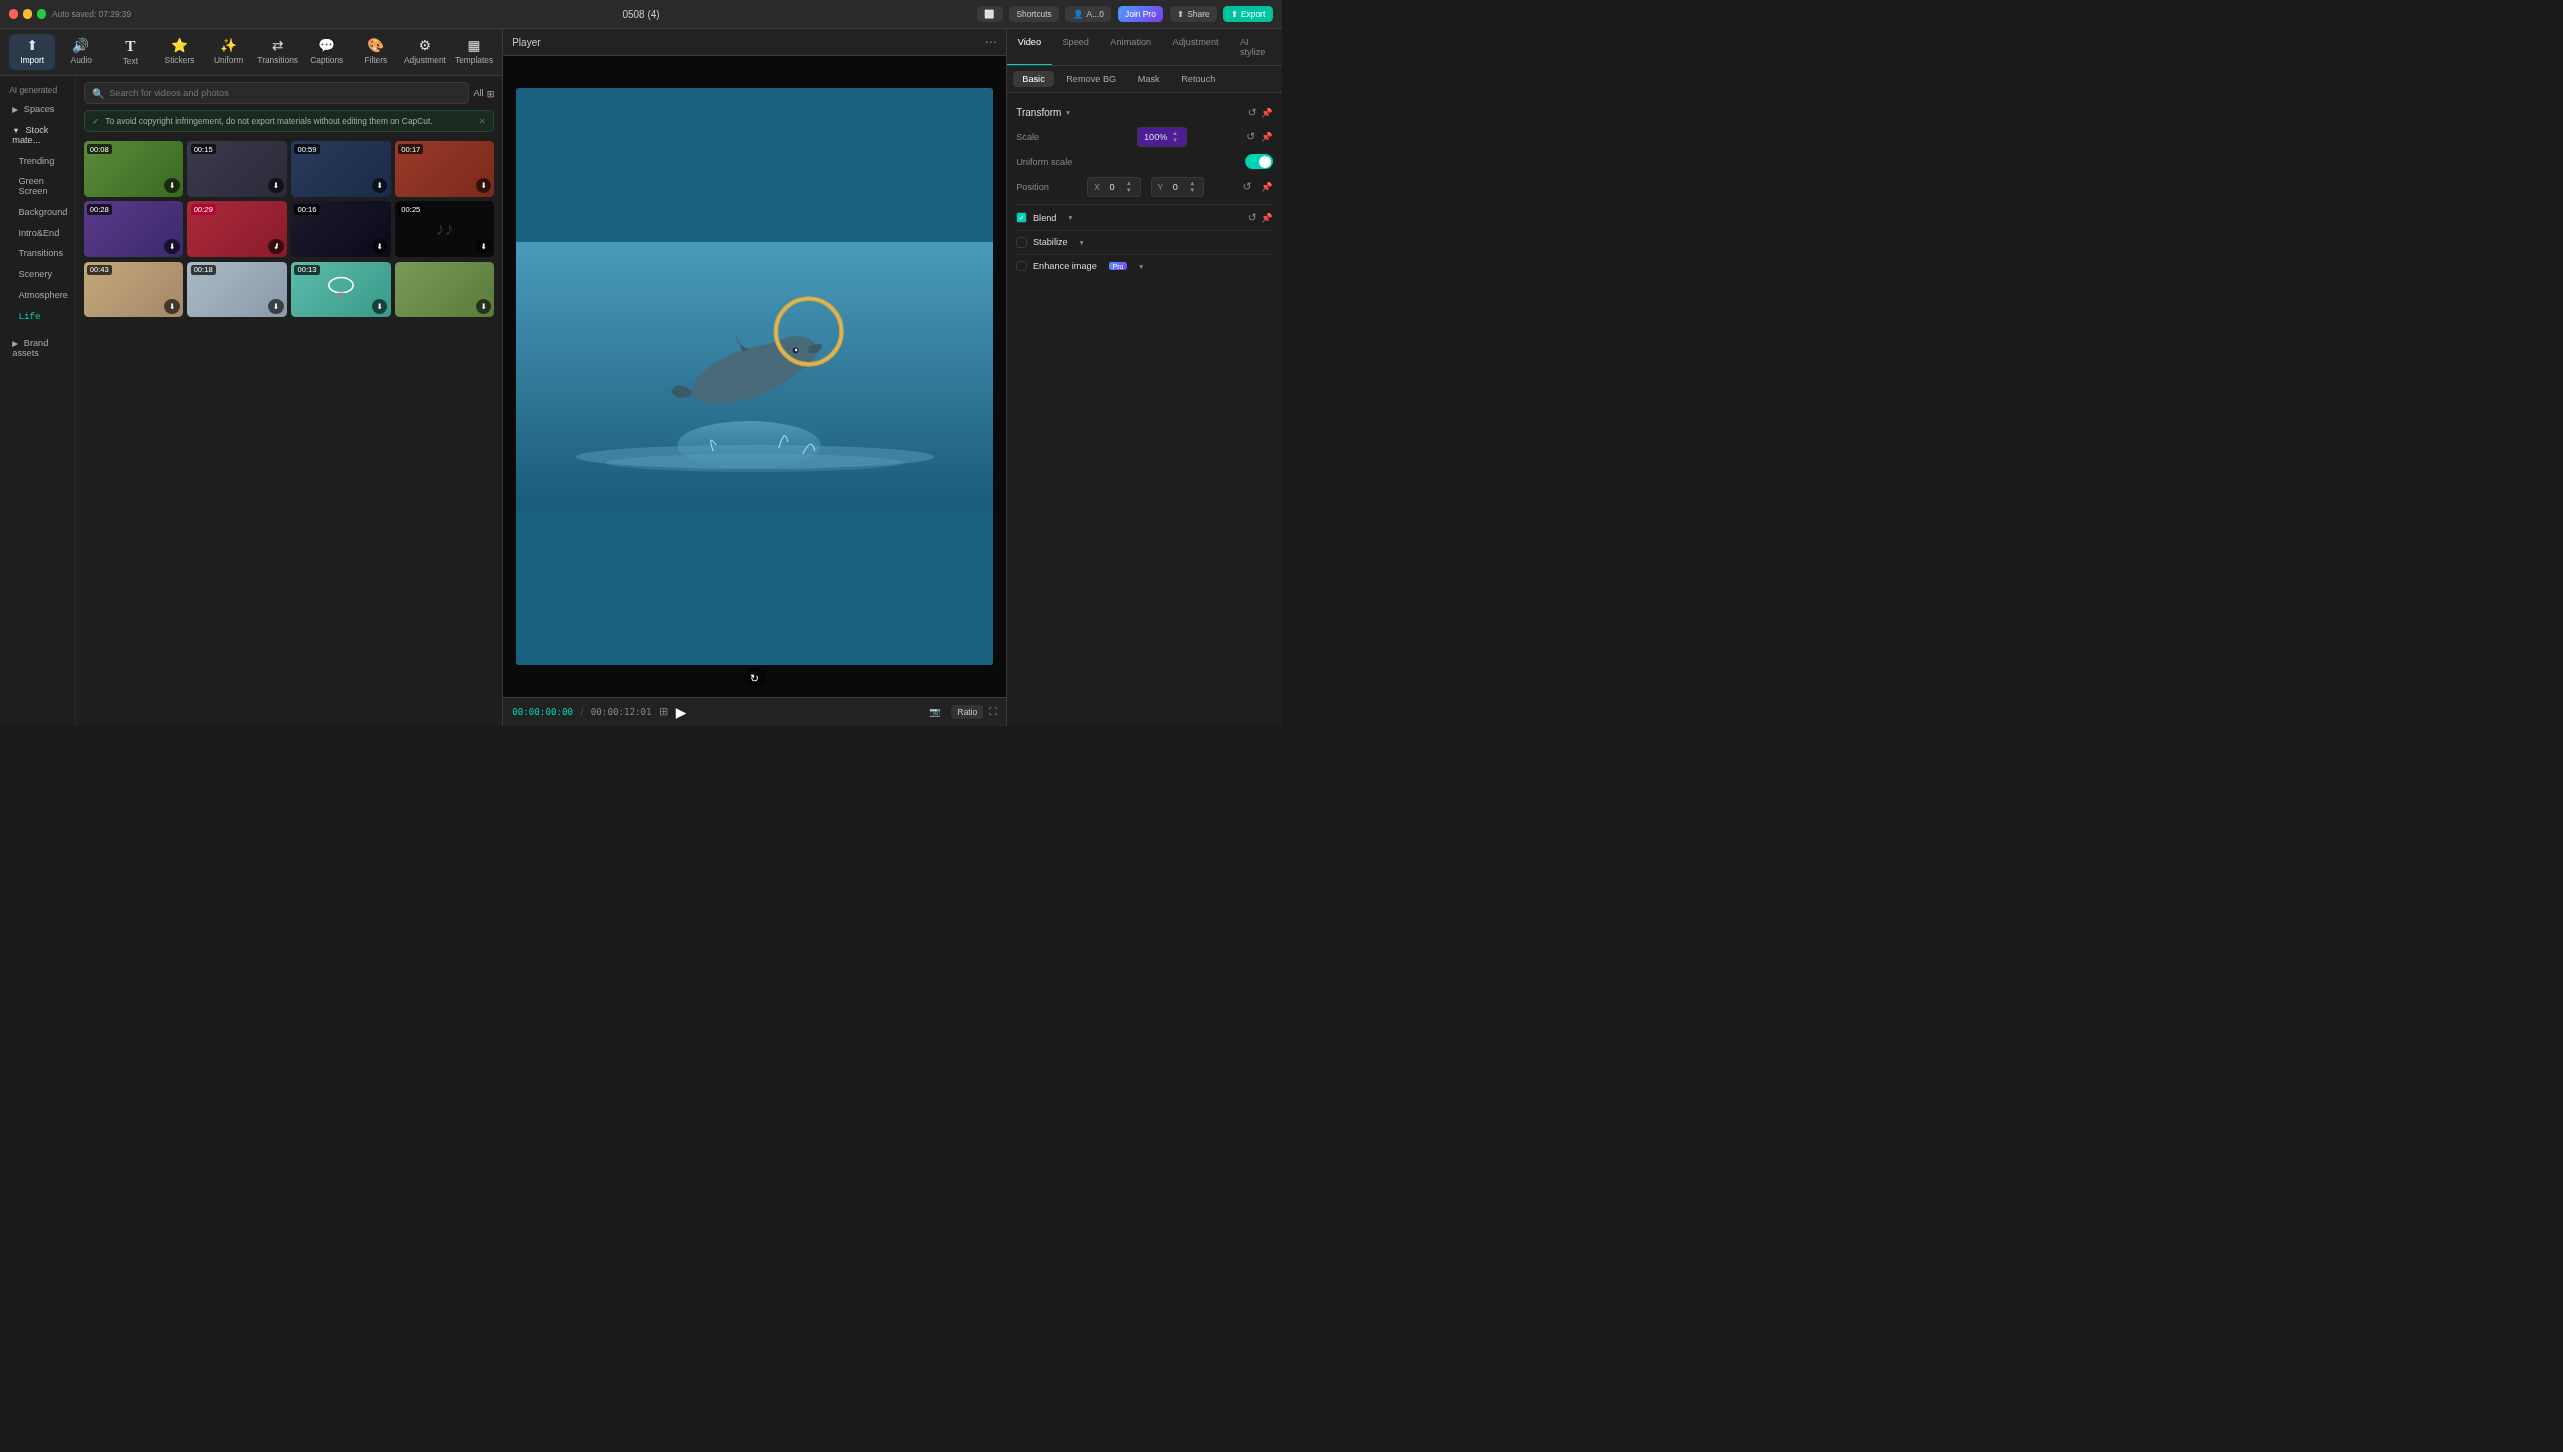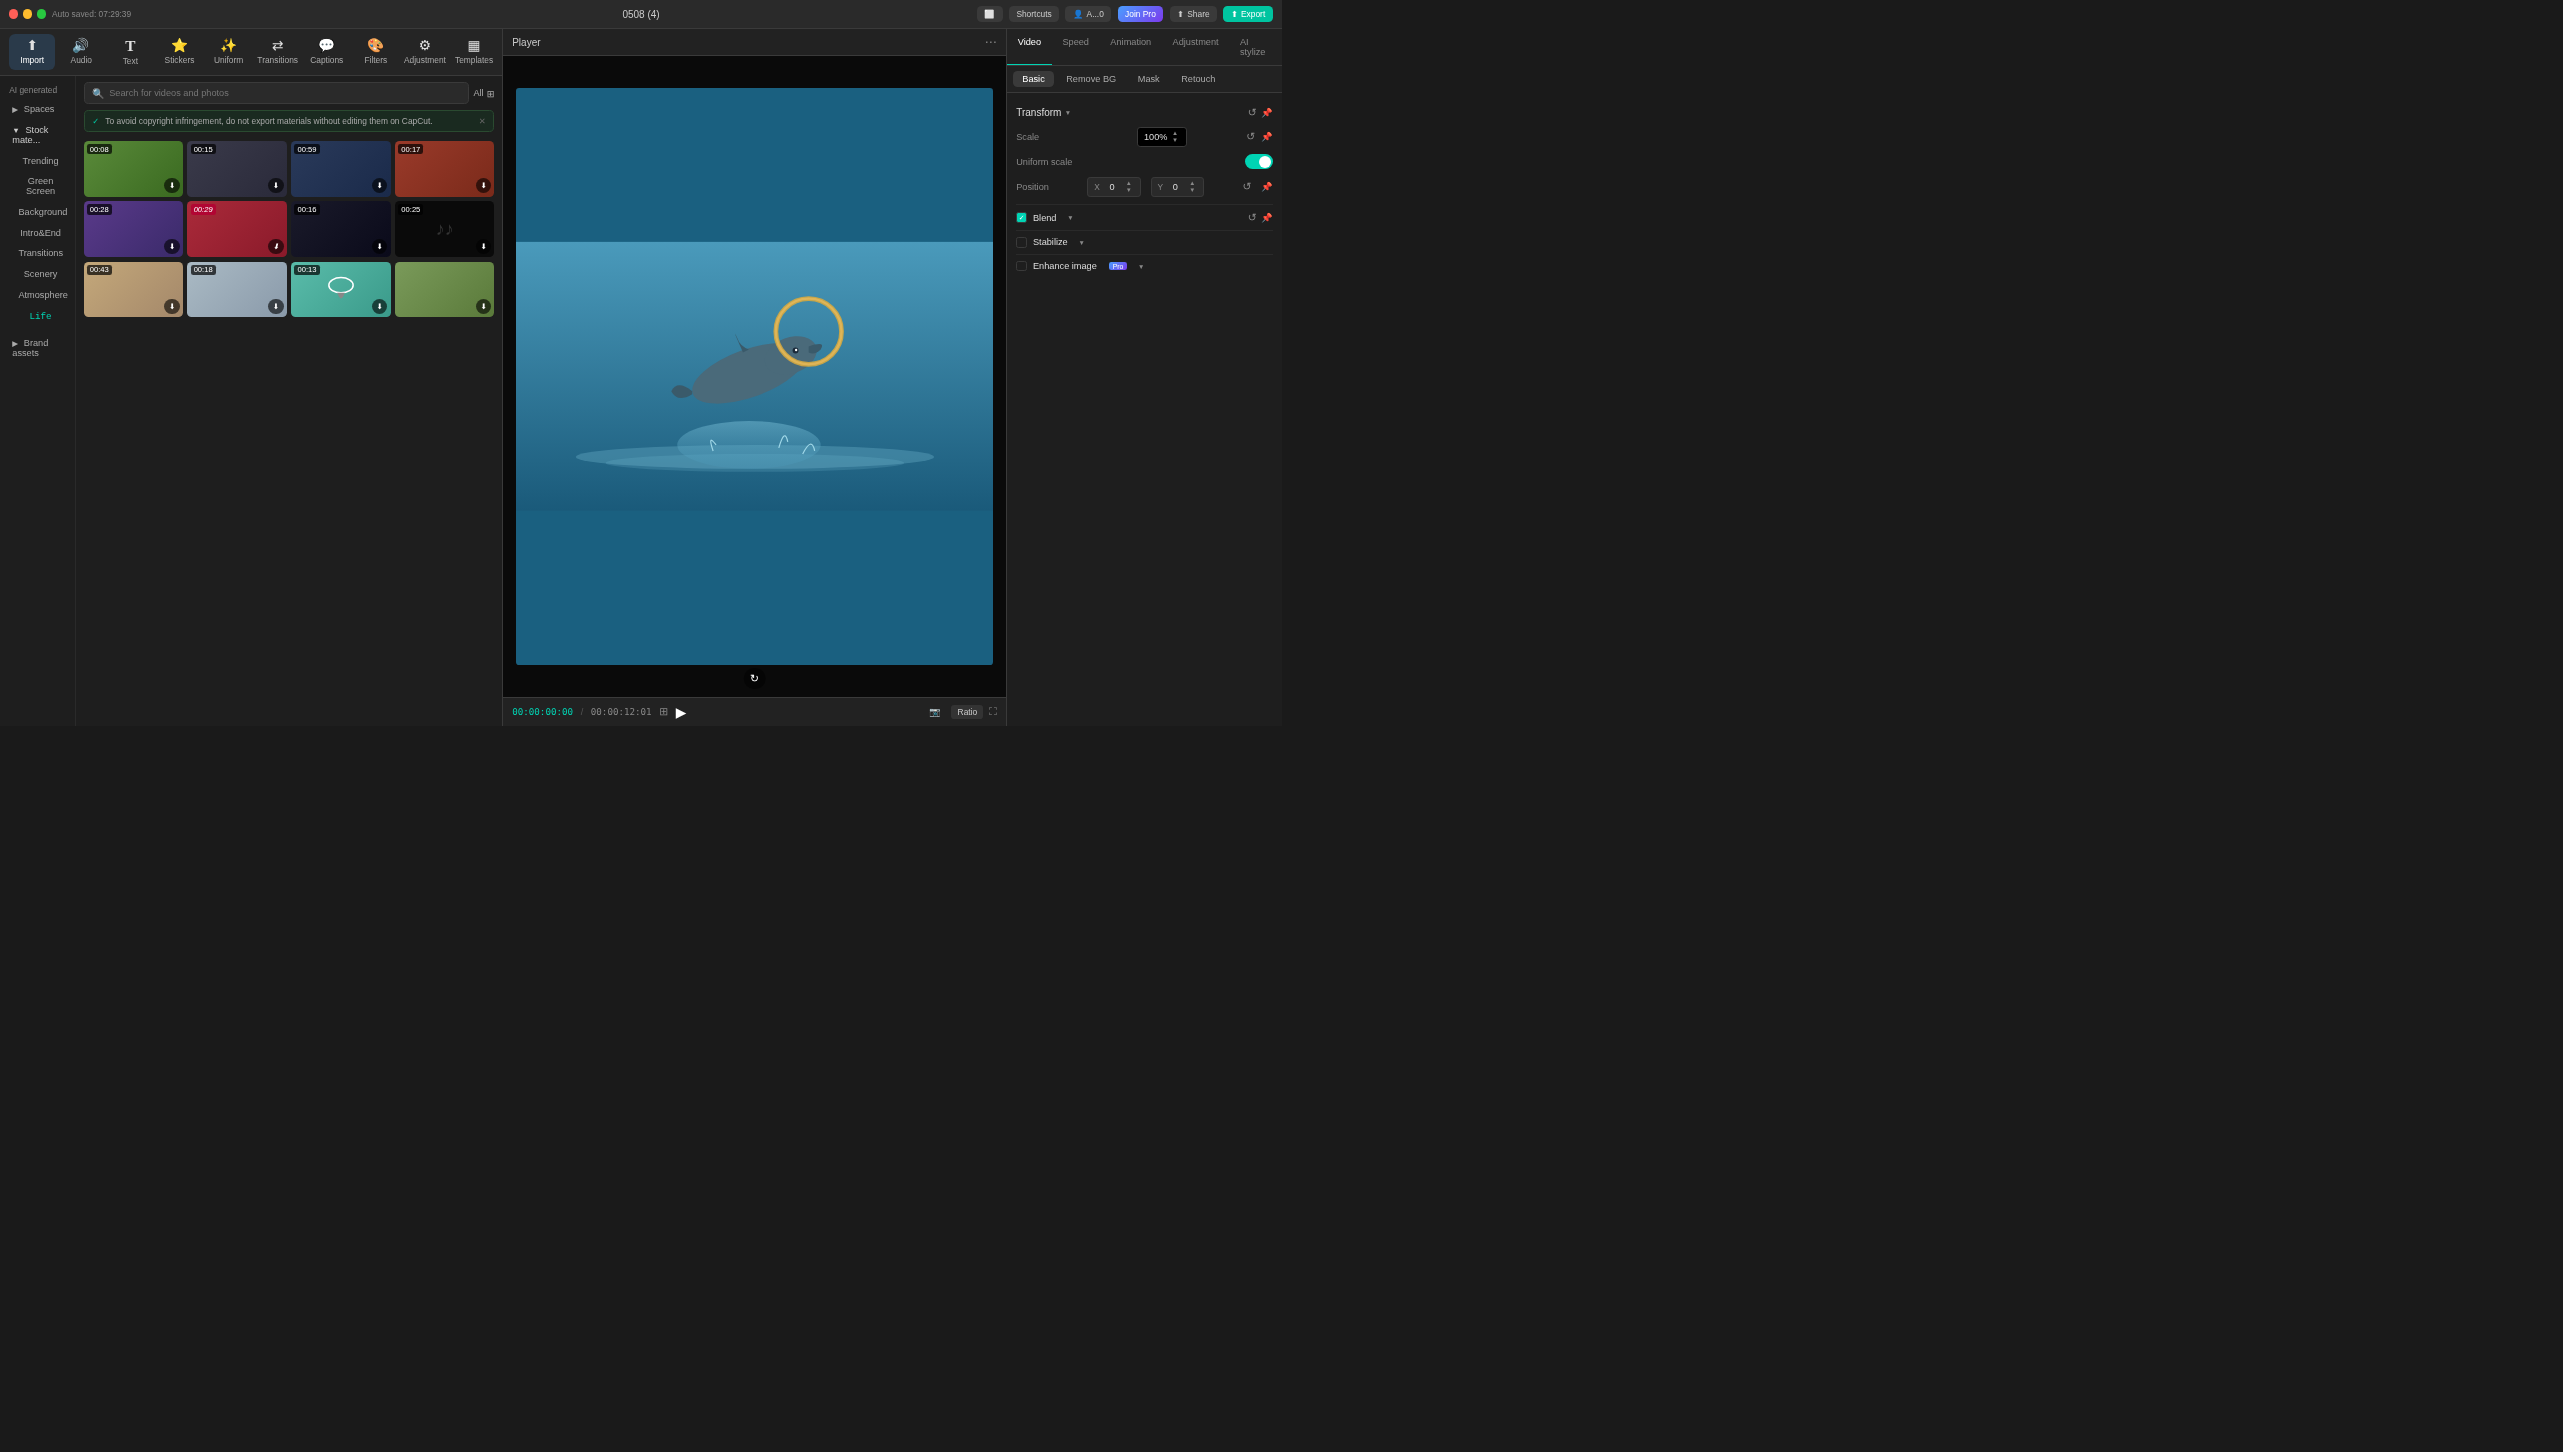--- a/index.html
+++ b/index.html
@@ -140,21 +140,21 @@
     .sidebar-item {
       padding: 4.6px 9.2px;
       font-size: 9.2px;
       color: #aaa;
       cursor: pointer;
       border-radius: 3.1px;
       margin: 0 3.1px;
     }
     .sidebar-item.active { color: #00d4b4; font-family: Liberation Mono, monospace; }
     .sidebar-item.active-arrow { color: #fff; }
-    .sidebar-item.indent { padding-left: 15.3px; text-align: center; }
+    .sidebar-item.indent { padding-left: 15.3px; }
     .sidebar-arrow {
       font-size: 7.6px;
       margin-right: 3.1px;
     }
     .sidebar-ai-generated {
       font-size: 8.4px;
       color: #888;
       padding: 3.1px 9.2px;
     }
 
@@ -525,21 +525,21 @@
       height: 12.2px;
       background: white;
       border-radius: 50%;
       position: absolute;
       top: 1.5px;
       right: 1.5px;
       transition: right 0.2s;
     }
     .scale-pct {
       margin-left: auto;
-      background: #000000;
+      background: #4c1d95;
       border: 0.8px solid #3a3a3a;
       border-radius: 3.1px;
       padding: 2.3px 6.1px;
       color: #ddd;
       font-size: 9.2px;
       display: flex;
       align-items: center;
       gap: 3.1px;
     }
 

